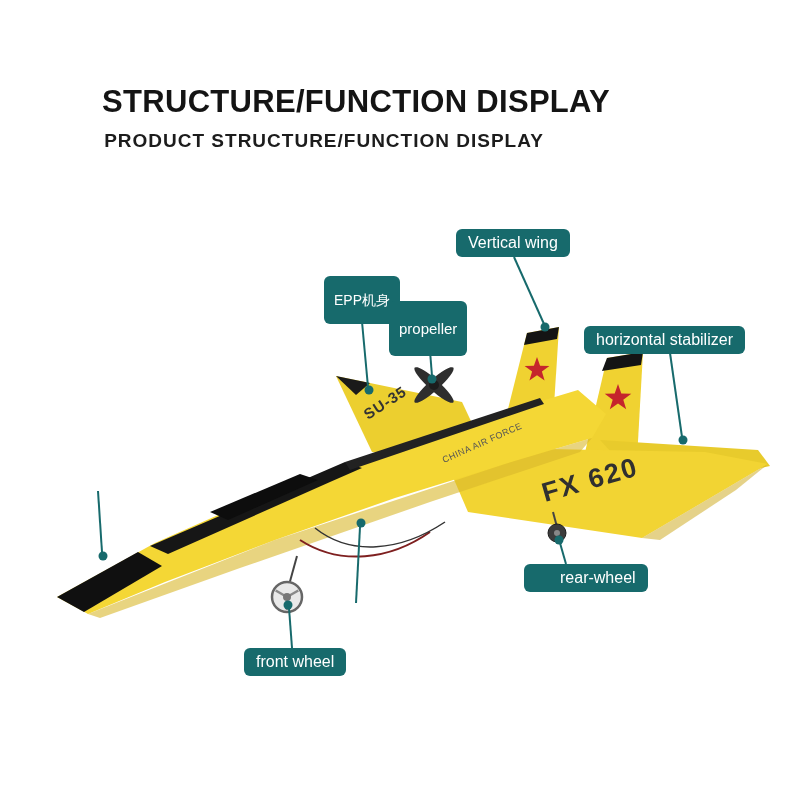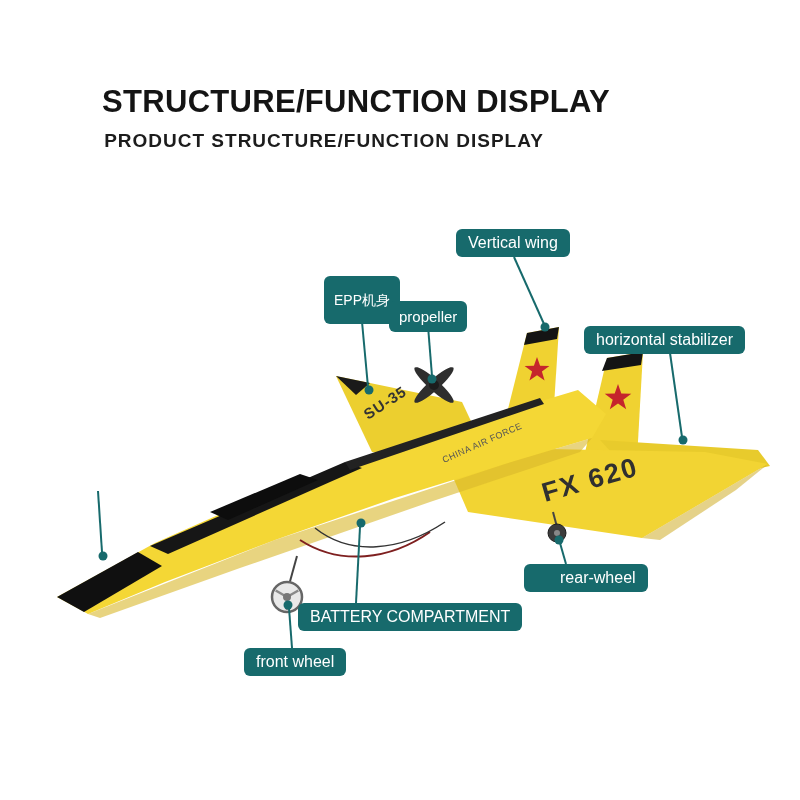--- a/index.html
+++ b/index.html
@@ -20,21 +20,21 @@
   svg.leaders { pointer-events:none; }
 
   .pill {
     position:absolute; background:#176a6c; color:#ffffff;
     font-size:16px; line-height:1; padding:6px 12px; border-radius:6px;
     white-space:nowrap;
   }
   .pill.small { font-size:14px; padding:17px 10px; }
   .pill.p-vertical-wing      { left:456px; top:229px; }
   .pill.p-epp-body           { left:324px; top:276px; }
-  .pill.p-propeller          { left:389px; top:301px; font-size:15px; padding:8px 10px; }
+  .pill.p-propeller          { left:389px; top:301px; font-size:15px; padding:20px 10px; }
   .pill.p-horizontal-stab    { left:584px; top:326px; }
   .pill.p-silicone-head      { left:31px;  top:464px; }
   .pill.p-rear-wheel         { left:524px; top:564px;padding-left:36px; }
   .pill.p-battery            { left:298px; top:603px; }
   .pill.p-front-wheel        { left:244px; top:648px; }
 </style>
 </head>
 <body>
 
 <div class="stage">
@@ -142,16 +142,15 @@
       <line x1="292" y1="648" x2="289" y2="608"></line>
         <circle cx="288" cy="605" r="4.5" stroke="none"></circle>
     </g>
   </svg>
 
   <div class="pill p-vertical-wing">Vertical wing</div>
   <div class="pill small p-epp-body">EPP机身</div>
   <div class="pill p-propeller">propeller</div>
   <div class="pill p-horizontal-stab">horizontal stabilizer</div>
   <div class="pill p-rear-wheel">rear-wheel</div>
-  <div class="pill p-battery">BATTERY COMPARTMENT</div>
   <div class="pill p-front-wheel">front wheel</div>
 
 </div>
 
 </body></html>

